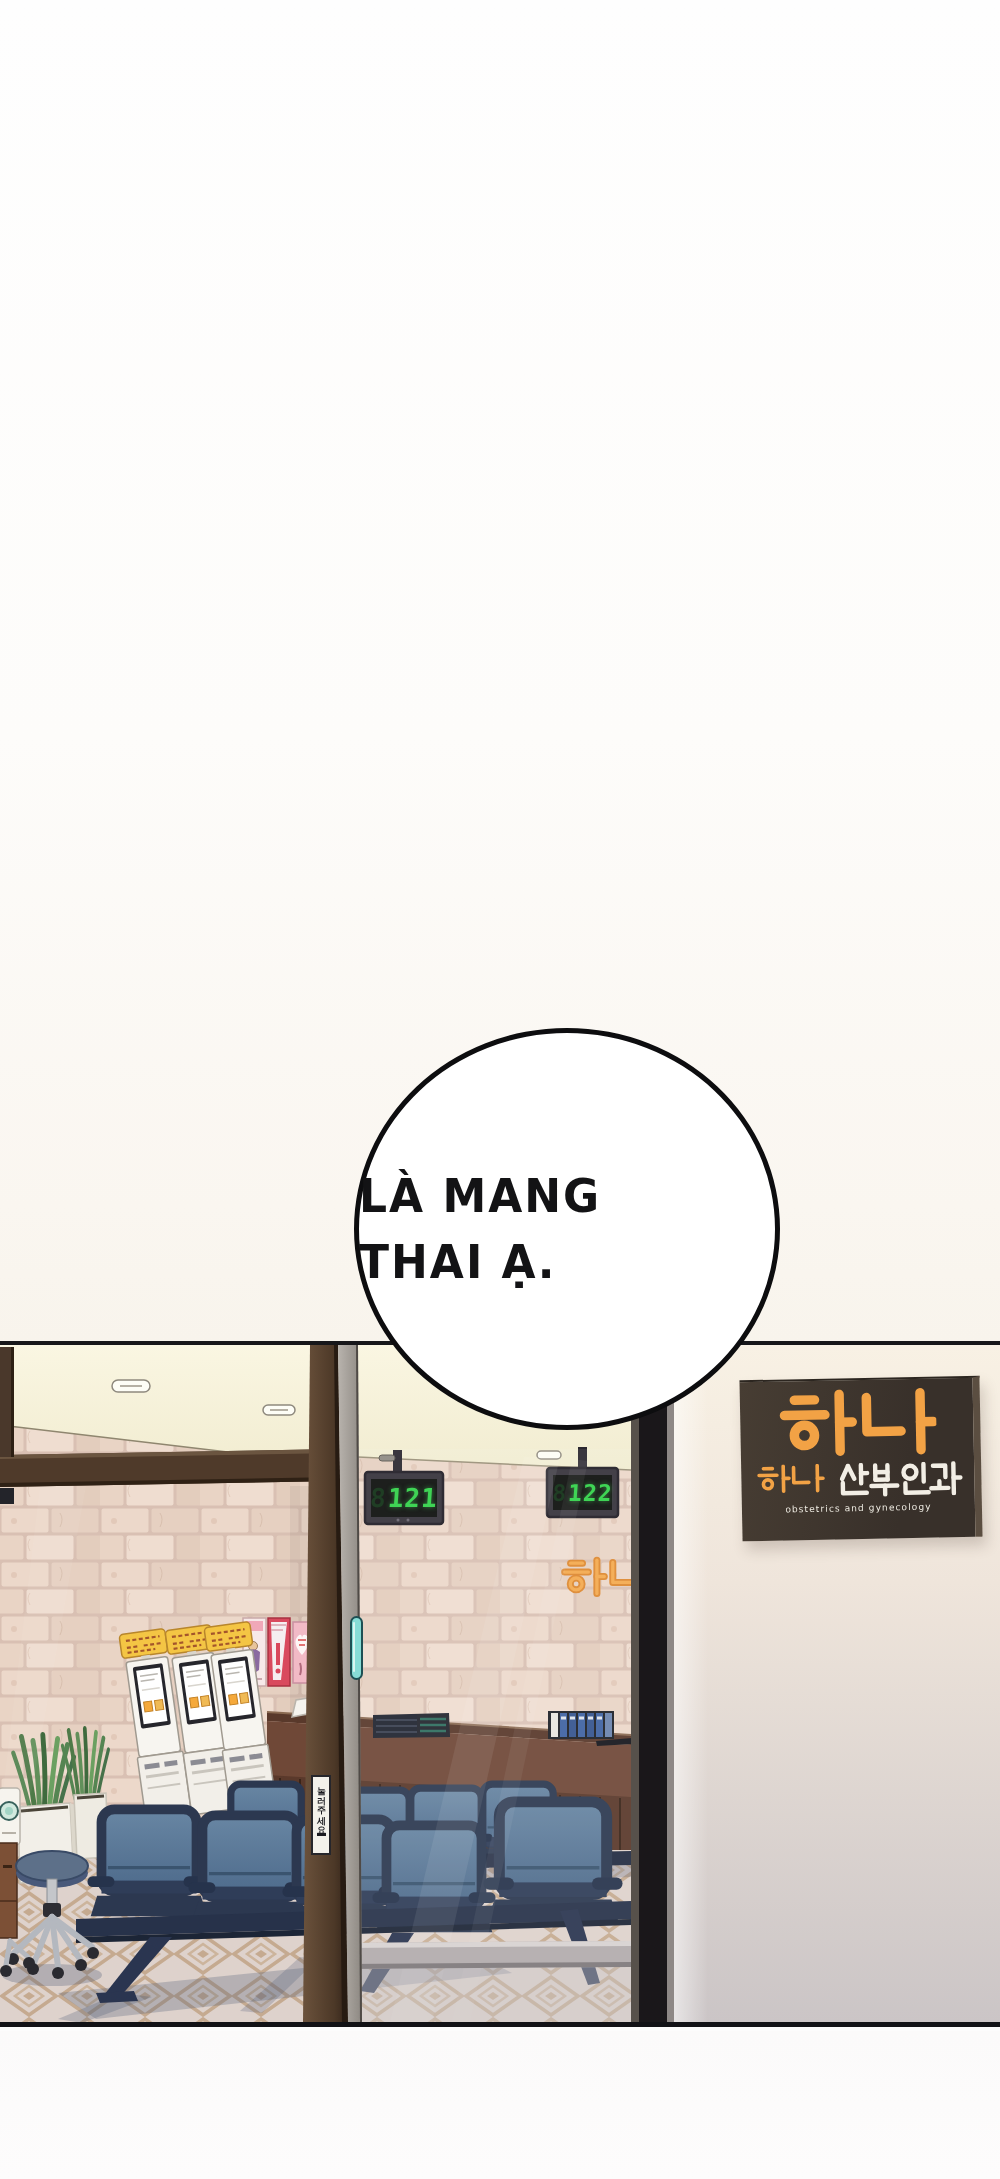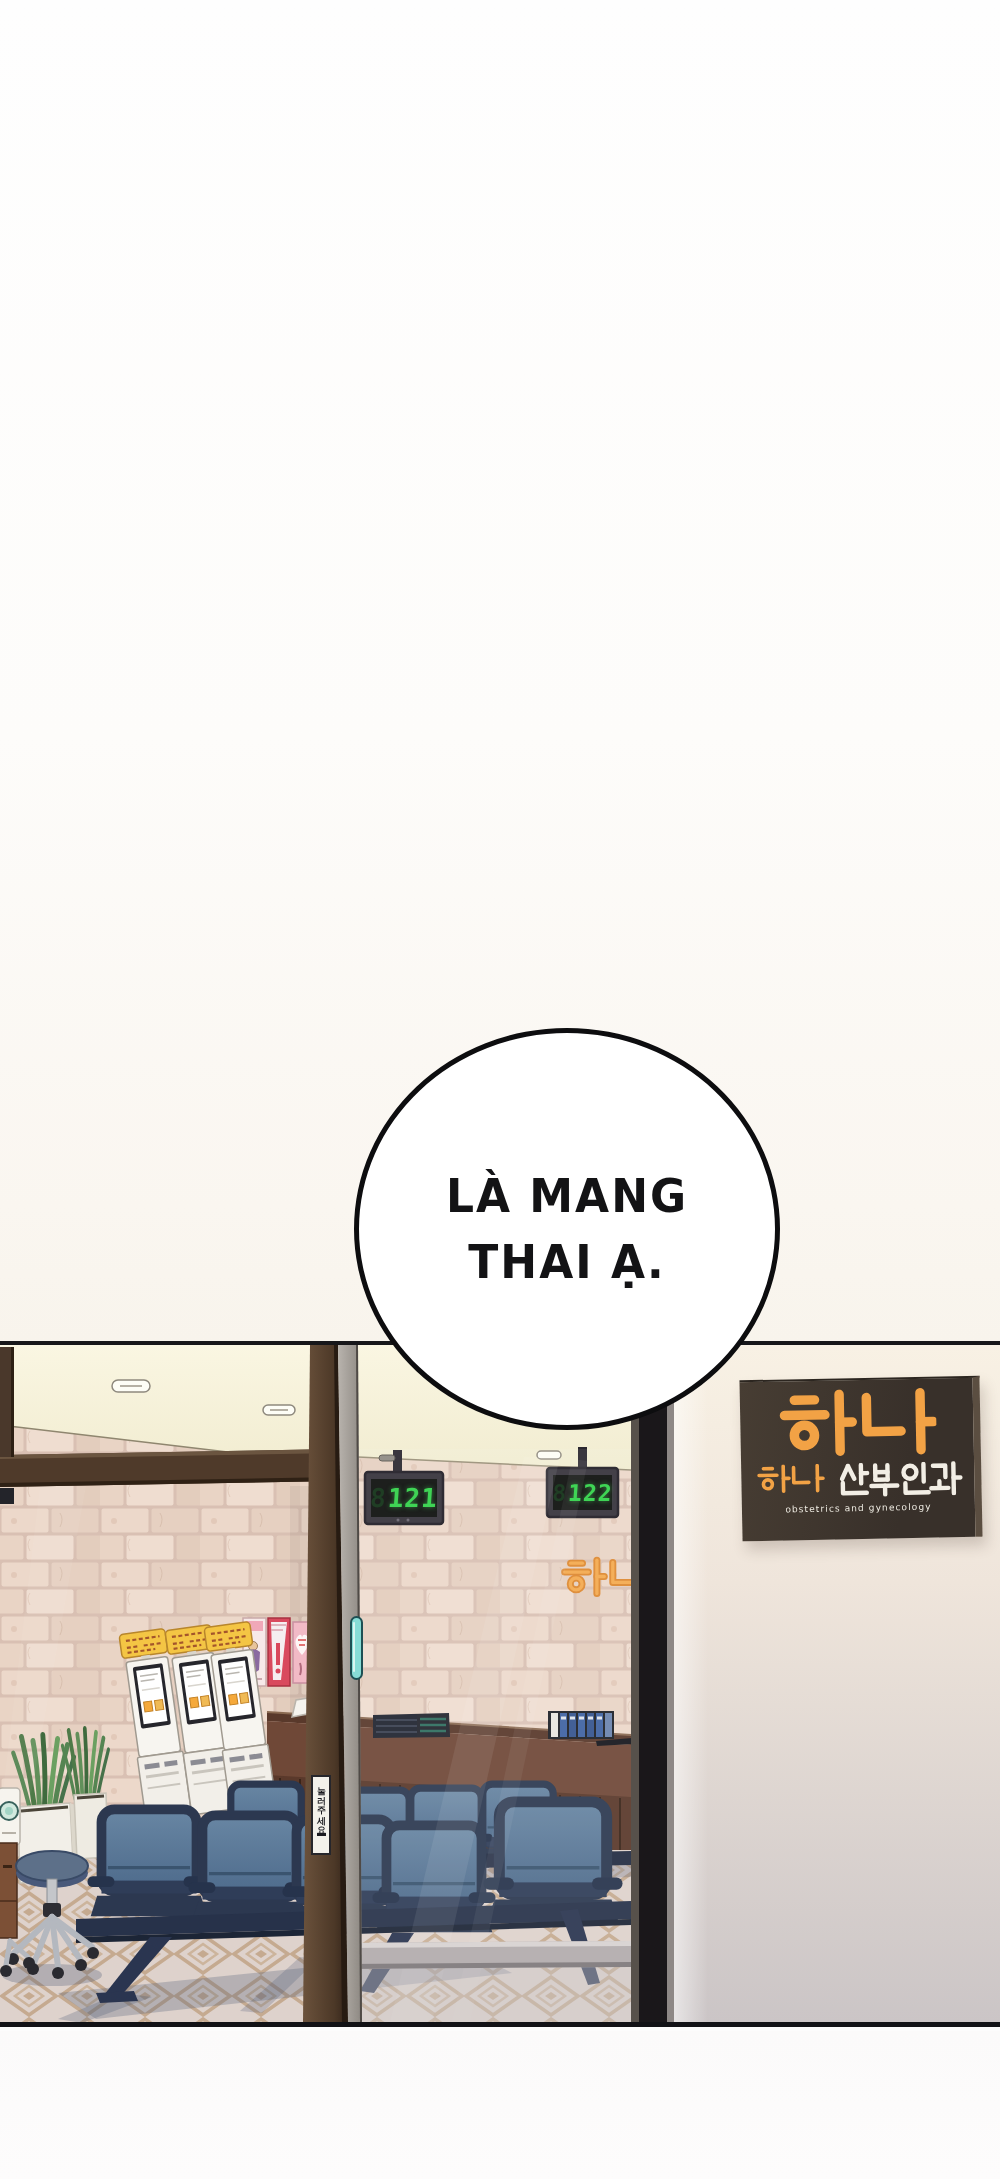--- a/index.html
+++ b/index.html
@@ -30,21 +30,21 @@
        background:linear-gradient(100deg,#473d33,#38302a 70%);
        border-right:7px solid #5b4e41;border-top:2px solid #2c2620;
        transform:rotate(-1.1deg);text-align:center;box-shadow:4px 9px 14px rgba(80,65,55,.22);}
   .signboard .logo{margin-top:9px;}
   .signboard .line2{margin-top:2px;}
   .subtitle{color:#efece3;font-size:9px;letter-spacing:1.1px;margin-top:2px;
        font-family:"DejaVu Sans",sans-serif;}
   
   .bubble{position:absolute;left:354px;top:1028px;width:416px;height:392px;background:#ffffff;
        border:5px solid #0d0d0f;border-radius:50%;z-index:10;display:flex;flex-direction:column;
-       align-items:center;justify-content:center;}
+       align-items:flex-start;justify-content:center;}
   .bubble .line{font-size:44px;font-weight:bold;color:#131315;letter-spacing:2px;
        line-height:1.5;transform:scaleY(1.04);white-space:nowrap;}
   .sr-only{position:absolute;width:1px;height:1px;overflow:hidden;clip:rect(0 0 0 0);white-space:nowrap;}
 </style>
 </head>
 <body>
 
 <div class="page">
   <div class="sky"></div>
   <div class="below"></div>

